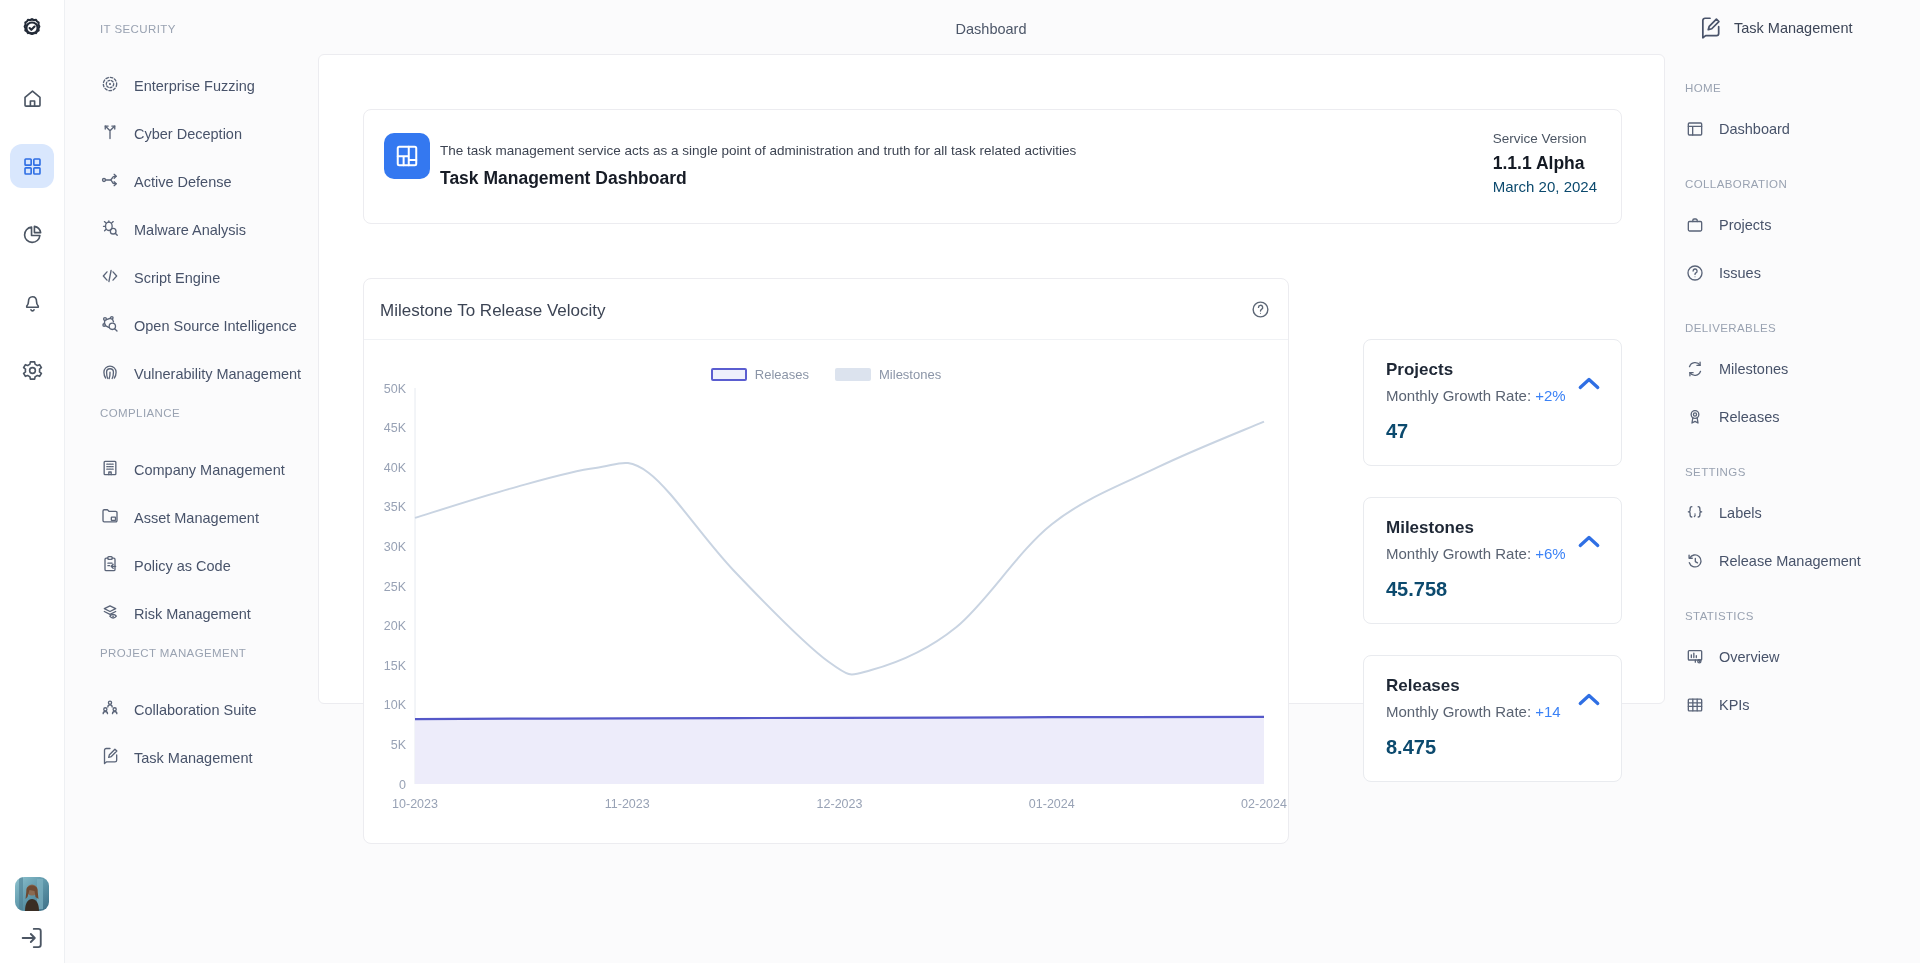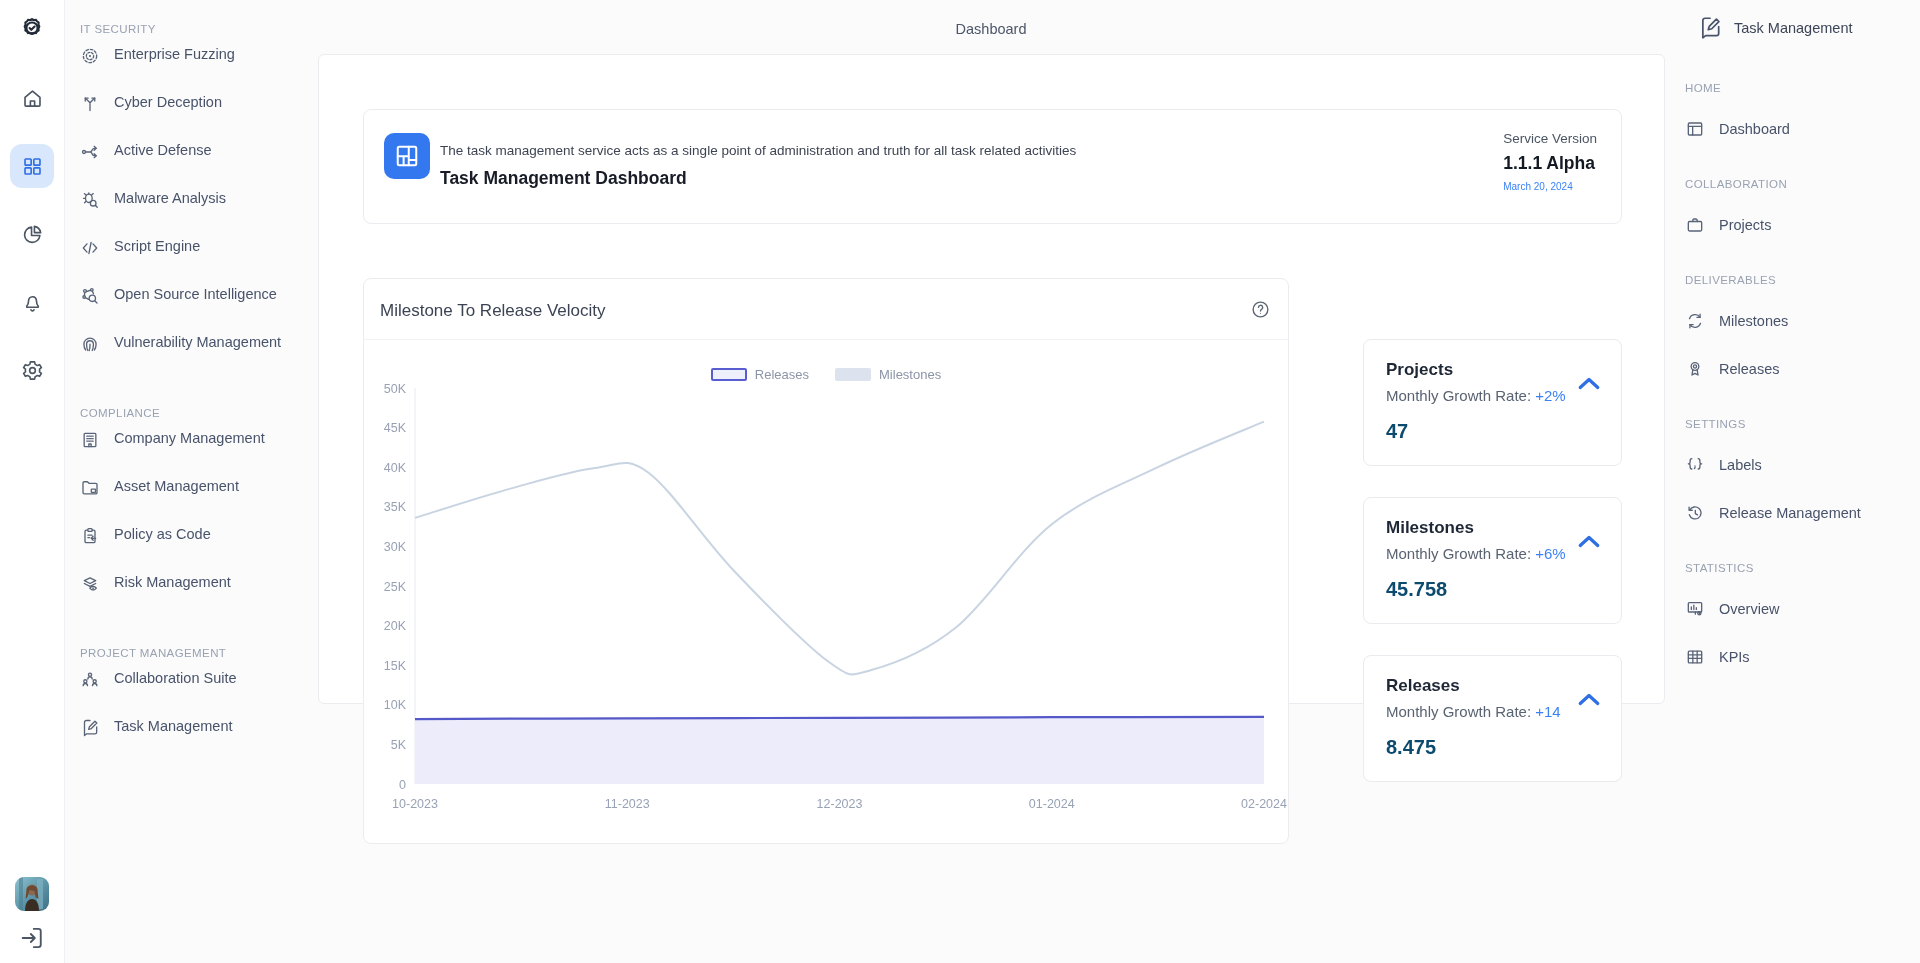--- a/index.html
+++ b/index.html
@@ -8,40 +8,40 @@
   svg{display:block}
   
   .rail{position:absolute;left:0;top:0;width:64px;height:963px;background:#fff;border-right:1px solid #eef0f3;z-index:5}
   .rail-logo{position:absolute;left:16px;top:13px;width:32px;height:32px;color:#232b38}
   .rail-btn{position:absolute;left:10px;width:44px;height:44px;border-radius:12px;display:flex;align-items:center;justify-content:center;color:#4b5563;cursor:pointer}
   .rail-btn svg{width:23px;height:23px}
   .rail-btn.active{background:#d9e7fd;color:#2f6fe4}
   .avatar{position:absolute;left:15px;top:877px;width:34px;height:34px;border-radius:9px;overflow:hidden;cursor:pointer}
   .rail-logout{position:absolute;left:18px;top:924px;width:28px;height:28px;color:#4b5563;cursor:pointer}
   
-  .sidebar{position:absolute;left:64px;top:0;width:246px;padding:21px 0 0 16px;box-sizing:border-box}
+  .sidebar{position:absolute;left:64px;top:0;width:246px;padding:21px 0 0 36px;box-sizing:border-box}
   .sec-h{font-size:11.5px;letter-spacing:.4px;color:#99a2b1;height:16px;line-height:16px;margin-bottom:9px}
   .side-sec{margin-bottom:23px}
-  .s-item{height:48px;display:flex;align-items:flex-start;gap:14px;color:#48536a;font-size:14.5px;cursor:pointer;white-space:nowrap}
+  .s-item{height:48px;display:flex;align-items:flex-end;gap:14px;color:#48536a;font-size:14.5px;cursor:pointer;white-space:nowrap}
   .s-item svg{width:20px;height:20px;color:#5a6478;flex:none}
   
   .crumb{position:absolute;top:21px;left:901px;width:180px;text-align:center;font-size:14.5px;color:#4c5668;z-index:6}
   .tr-head{position:absolute;top:15px;left:1697px;display:flex;align-items:center;gap:11px;font-size:14.5px;color:#3c4557;z-index:6}
   .tr-head svg{width:26px;height:26px;color:#49536a}
   
   .panel{position:absolute;left:318px;top:54px;width:1347px;height:650px;background:#fff;border:1px solid #ececf0;border-radius:6px;box-sizing:border-box}
   .banner{position:absolute;left:44px;top:54px;width:1259px;height:115px;border:1px solid #ececf0;border-radius:8px;background:#fff;box-sizing:border-box}
   .banner-ic{position:absolute;left:20px;top:23px;width:46px;height:46px;border-radius:10px;background:#3478f0;color:#fff;display:flex;align-items:center;justify-content:center}
   .banner-ic svg{width:30px;height:30px}
   .banner-desc{position:absolute;left:76px;top:33px;font-size:13.5px;color:#3d4452}
   .banner-title{position:absolute;left:76px;top:58px;font-size:17.5px;font-weight:bold;color:#171c26}
   .version{position:absolute;right:24px;top:18px;text-align:left}
   .version .v1{font-size:13.5px;color:#4b5563;line-height:22px}
   .version .v2{font-size:17.5px;font-weight:bold;color:#141a24;line-height:26px}
-  .version .v3{font-size:10px;color:#3b82f6;line-height:22px}
+  .version .v3{font-size:15px;color:#0c4a6e;line-height:22px}
   
   .chart-card{position:absolute;left:44px;top:223px;width:926px;height:566px;border:1px solid #ececf0;border-radius:8px;background:#fff;box-sizing:border-box}
   .cc-head{position:relative;height:60px;border-bottom:1px solid #f0f2f5}
   .cc-title{position:absolute;left:16px;right:0;top:22px;font-size:17px;color:#3c4454}
   .cc-help{position:absolute;right:17px;top:20px;width:21px;height:21px;color:#5d6776;cursor:pointer}
   .legend{display:flex;justify-content:center;gap:26px;margin-top:26px;height:16px;align-items:center}
   .lg-item{display:flex;align-items:center;gap:8px;font-size:13px;color:#8b95a7;cursor:pointer}
   .lg-sw{width:36px;height:13px;border-radius:2px;box-sizing:border-box}
   .tick{font-size:12.5px;fill:#98a2b5;font-family:"Liberation Sans",sans-serif}
   
@@ -370,20 +370,28 @@
     </div>
     <div class="side-sec">
       <div class="sec-h">COLLABORATION</div>
       <div class="rn-item">
         <svg viewBox="0 0 24 24" fill="none" stroke="currentColor" stroke-width="1.6" stroke-linecap="round" stroke-linejoin="round">
           <rect x="4" y="7.8" width="16" height="11.4" rx="1.4"></rect>
           <path d="M9.4 7.8V6.3A1.5 1.5 0 0 1 10.9 4.8h2.2a1.5 1.5 0 0 1 1.5 1.5v1.5"></path>
         </svg>
         <span>Projects</span>
       </div>
+      <div class="rn-item">
+        <svg viewBox="0 0 24 24" fill="none" stroke="currentColor" stroke-width="1.6" stroke-linecap="round" stroke-linejoin="round">
+          <circle cx="12" cy="12" r="8.4"></circle>
+          <path d="M9.7 9.6a2.4 2.4 0 1 1 3.4 2.2c-.8.4-1.1.9-1.1 1.9"></path>
+          <circle cx="12" cy="16.4" r=".6" fill="currentColor" stroke="none"></circle>
+        </svg>
+        <span>Issues</span>
+      </div>
     </div>
     <div class="side-sec">
       <div class="sec-h">DELIVERABLES</div>
       <div class="rn-item">
         <svg viewBox="0 0 24 24" fill="none" stroke="currentColor" stroke-width="1.6" stroke-linecap="round" stroke-linejoin="round">
           <path d="M5.4 9.2a7.1 7.1 0 0 1 12.7-1.6M18.6 14.8a7.1 7.1 0 0 1-12.7 1.6"></path>
           <path d="M18.1 3.8v3.8h-3.8M5.9 20.2v-3.8h3.8"></path>
         </svg>
         <span>Milestones</span>
       </div>

